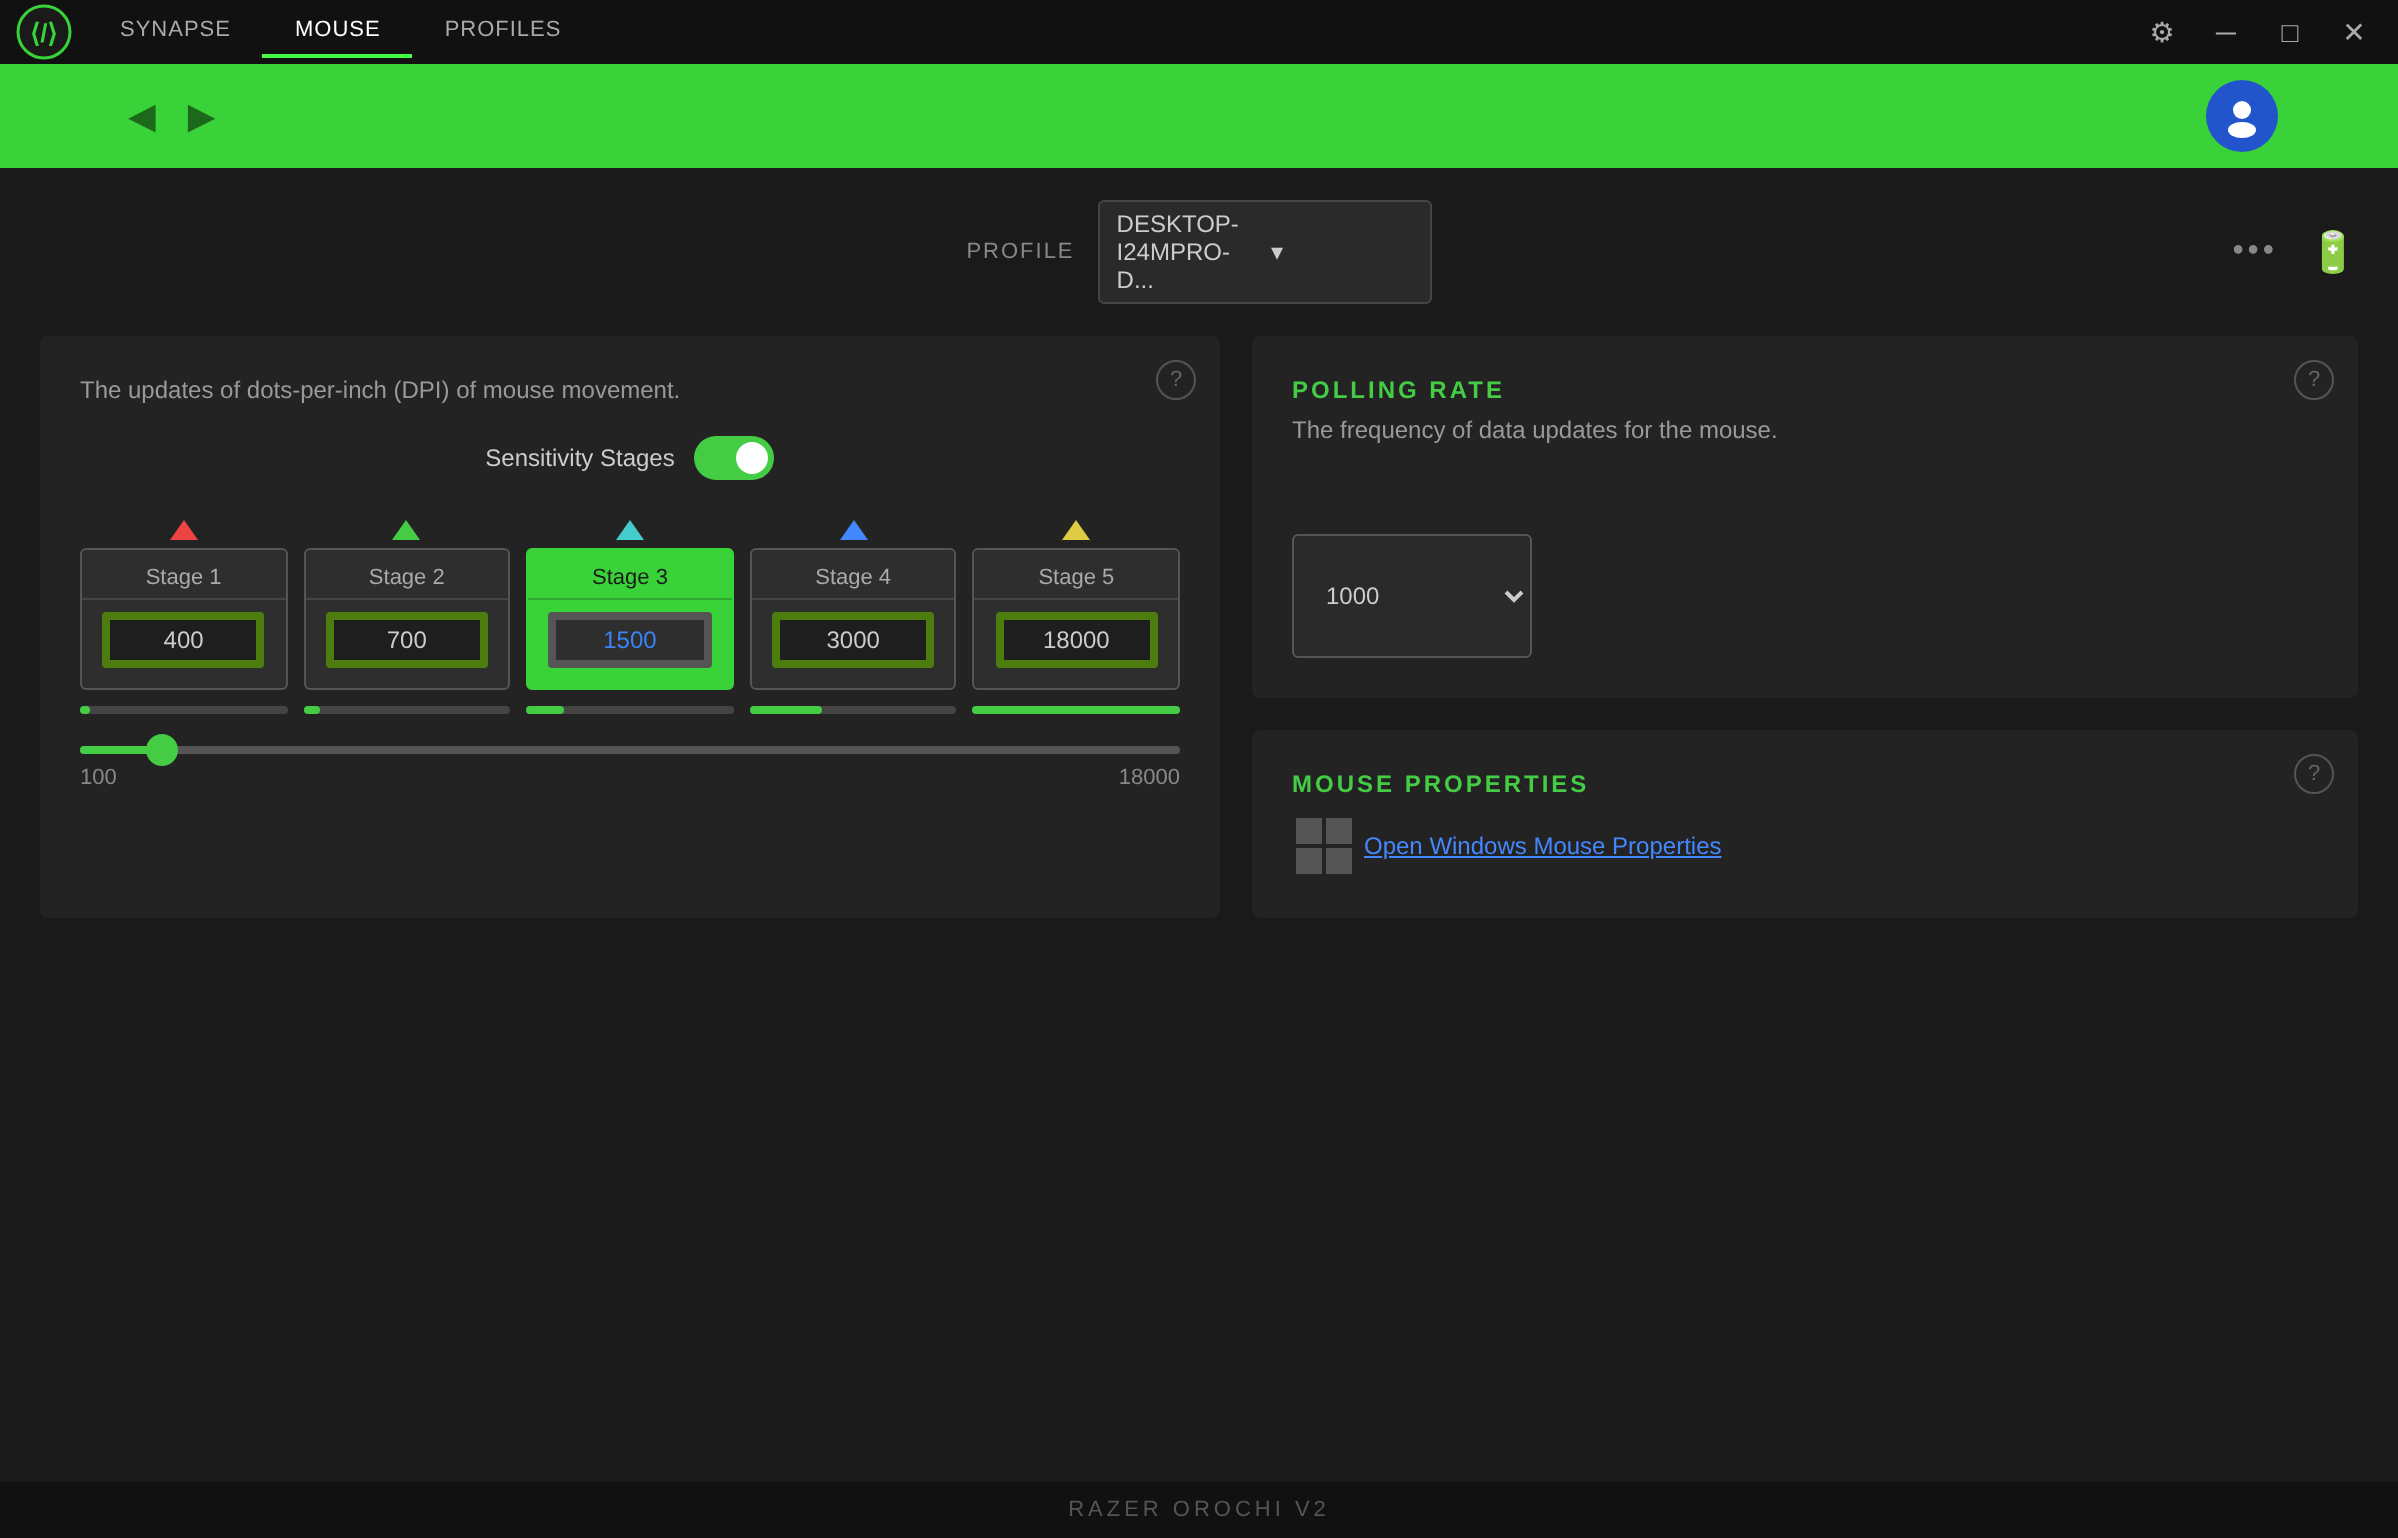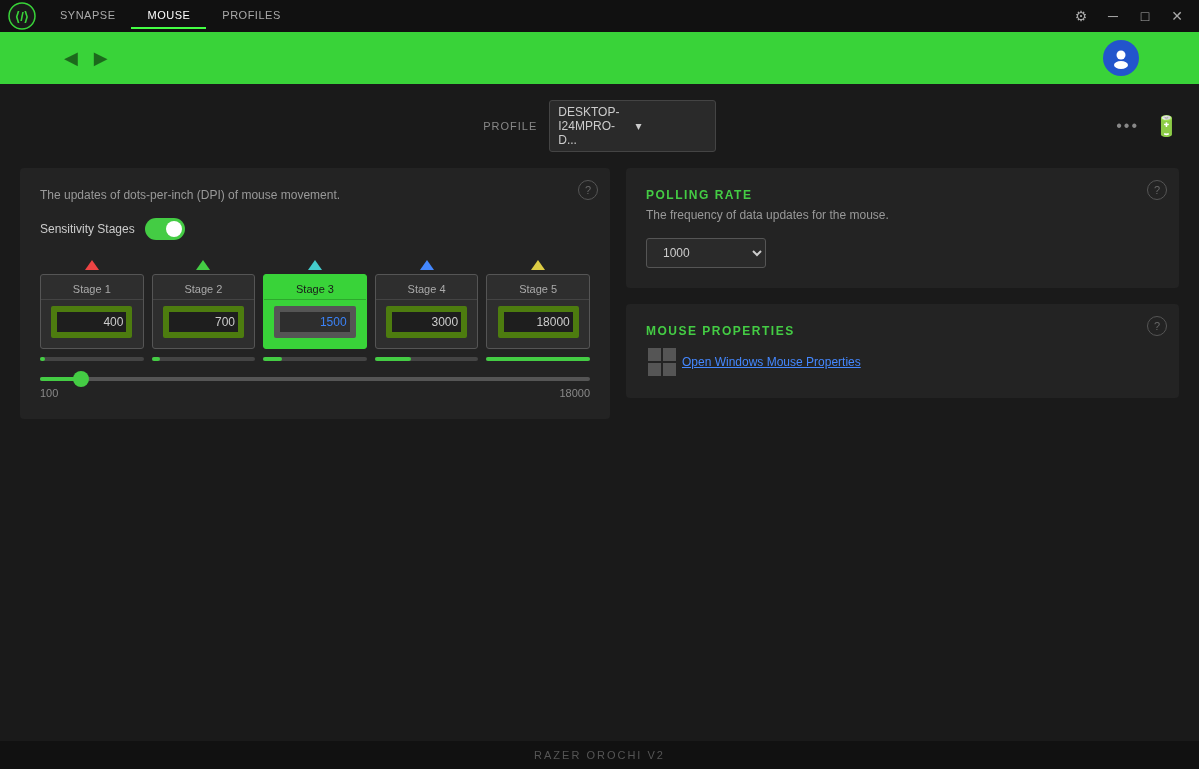--- a/index.html
+++ b/index.html
@@ -218,21 +218,21 @@
     .section-desc {
       font-size: 12px;
       color: #999;
       margin-bottom: 16px;
     }
 
     
     .toggle-row {
       display: flex;
       align-items: center;
-      justify-content: flex-start;
+      justify-content: center;
       margin-bottom: 20px;
     }
     .toggle-label {
       font-size: 12px;
       color: #ccc;
     }
     .toggle-switch {
       width: 40px;
       height: 22px;
       background: #44cc44;
@@ -329,24 +329,24 @@
       color: #1a1a1a;
       border-bottom-color: rgba(0,0,0,0.2);
     }
     .stage-box.active-stage .stage-input {
       background: #2e2e2e;
       color: #3b82f6;
       border-color: #555;
     }
     .stage-input {
       background: #1e1e1e;
-      border: 6px solid #4d7c0f;
+      border: 4px solid #4d7c0f;
       color: #ccc;
       font-size: 12px;
-      text-align: right;
+      text-align: center;
       width: 80%;
       margin: 6px auto;
       display: block;
       padding: 3px;
       border-radius: 2px;
     }
     .stage-bar-container {
       height: 4px;
       background: #444;
       border-radius: 2px;
@@ -396,24 +396,25 @@
       flex-direction: column;
       gap: 16px;
     }
 
     
     .polling-select {
       background: #2a2a2a;
       border: 1px solid #555;
       color: #ccc;
       font-size: 12px;
-      padding: 6px 12px;
+      padding: 22px 12px;
       border-radius: 3px;
       cursor: pointer;
       min-width: 120px;
+      margin-top: 29px;
     }
 
     
     .mouse-prop-link {
       display: flex;
       align-items: center;
       gap: 4px;
       cursor: pointer;
       margin-top: 8px;
     }

